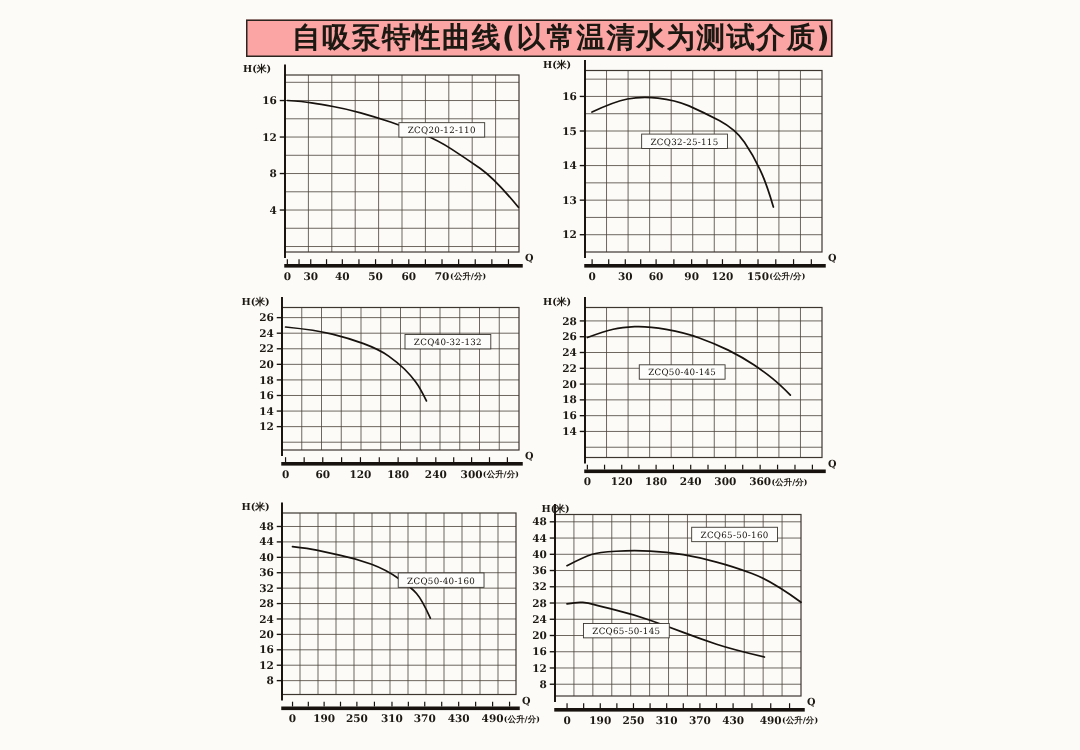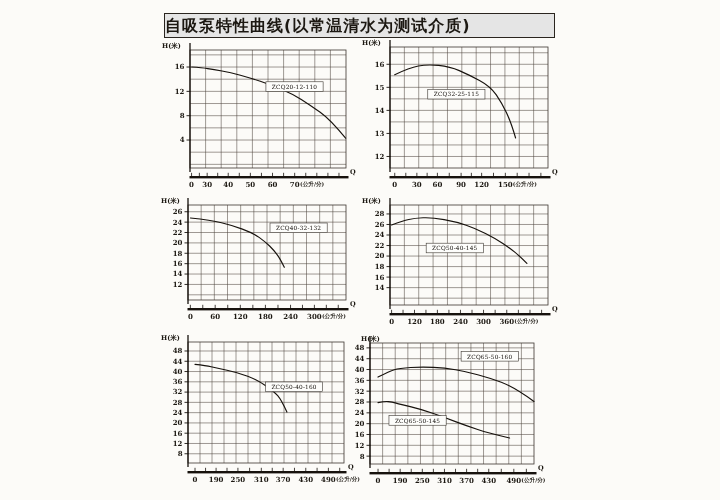--- a/index.html
+++ b/index.html
@@ -7,24 +7,24 @@
     width:720px;height:500px;
     background:#fcfbf8;
     font-family:"DejaVu Serif", serif;
     position:relative;
     overflow:hidden;
     color:#1c1812;
   }
   #page{position:absolute;left:0;top:0;width:720px;height:500px;}
   #title-box{
     position:absolute;left:164px;top:13px;width:389px;height:23px;
-    border:1.5px solid #2a251f;background:#e5e5e5;
-    text-align:left;line-height:23px;
+    border:1.5px solid #2a251f;background:#fca5a5;
+    text-align:right;line-height:23px;
     font-family:"DejaVu Sans", sans-serif;
-    font-weight:700;font-size:16px;letter-spacing:1px;
+    font-weight:700;font-size:19px;letter-spacing:1px;
     white-space:nowrap;
   }
   .chart-host{position:absolute;}
   svg{display:block;overflow:visible;}
   .tick{font:700 7px "DejaVu Serif", serif;fill:#1c1812;}
   .unit{font:700 5.6px "DejaVu Serif", serif;fill:#1c1812;}
   .alabel{font:700 6.5px "DejaVu Serif", serif;fill:#1c1812;}
   .clabel{font:400 5.8px "DejaVu Serif", serif;fill:#15110d;letter-spacing:0.2px;}
 </style>
 </head>

